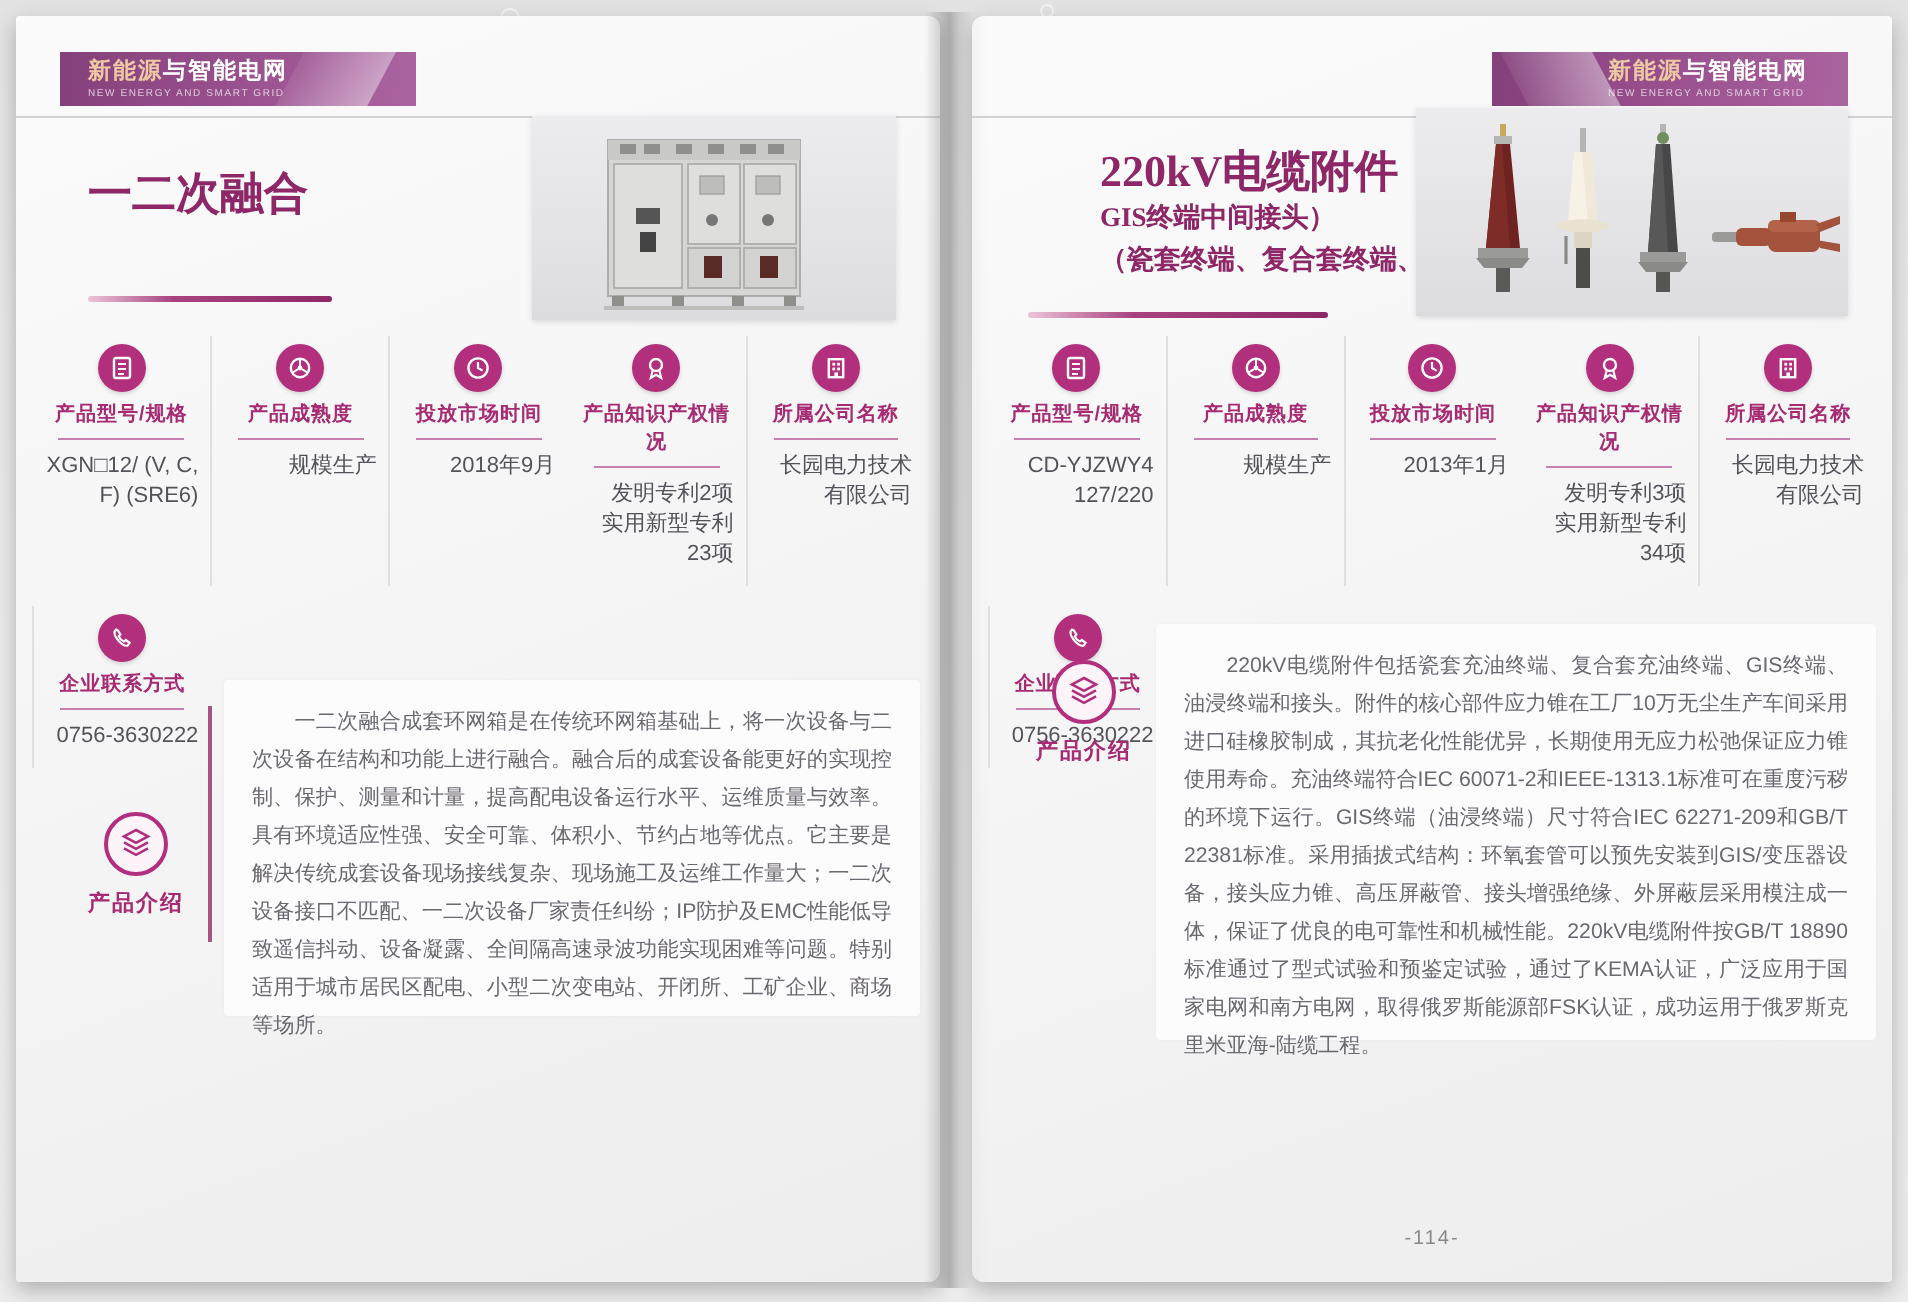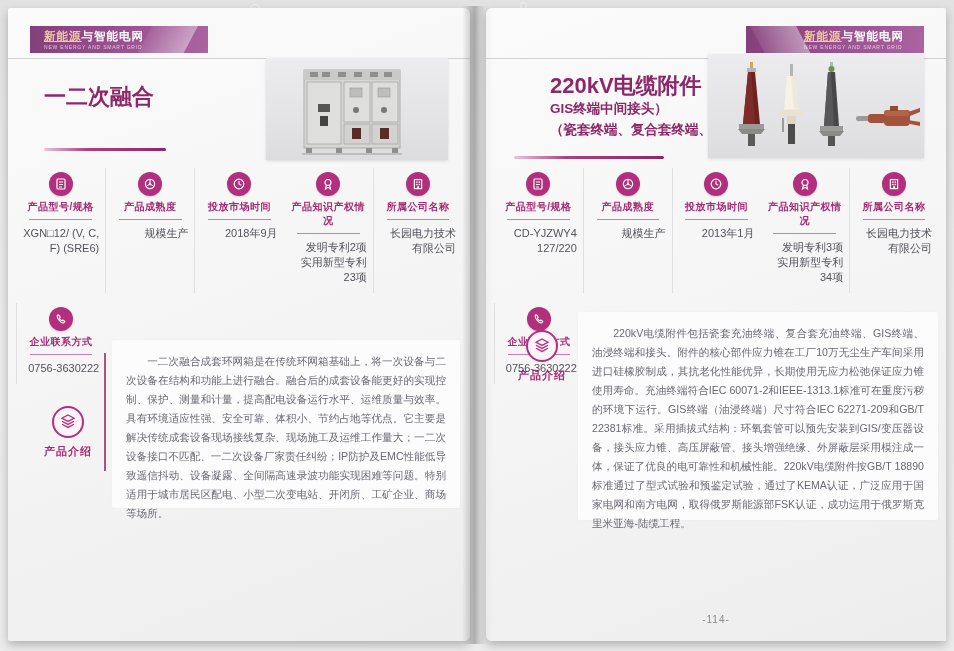--- a/index.html
+++ b/index.html
@@ -32,27 +32,27 @@
   .page.left  .banner { left:22px;  padding-left:14px; }
   .page.right .banner { right:22px; padding-left:58px; }
   .banner .streak {
     position:absolute; top:-8px; width:46px; height:46px;
     background:linear-gradient(100deg, rgba(255,255,255,.05), rgba(255,255,255,.45));
     transform:skewX(-28deg);
   }
   .page.left  .banner .streak { right:18px; }
   .page.right .banner .streak { left:12px; transform:skewX(28deg); }
   .banner-title { font-size:11.5px; font-weight:bold; letter-spacing:1px; line-height:12px; white-space:nowrap; position:relative; z-index:2; }
-  .banner-title .t1 { color:#eec9a4;text-decoration:underline; }
+  .banner-title .t1 { color:#eec9a4; }
   .banner-title .t2 { color:#ffffff; }
   .banner-sub { font-size:5px; color:rgba(255,255,255,.7); letter-spacing:.8px; line-height:6px; margin-top:2px; position:relative; z-index:2; white-space:nowrap; }
   .under-banner-line { position:absolute; top:50px; left:0; right:0; height:1px; background:#d2d2d2; }
 
   
-  .page-title { position:absolute; color:#8e2767; font-weight:bold; }
+  .page-title { position:absolute; color:#8e2767; font-weight:bold;font-family:Liberation Serif, serif; }
   .page.left .page-title  { left:36px; top:74px; font-size:22px; line-height:30px; }
   .page.right .page-title { left:28px; top:64px;margin-left:36px; }
   .page.right .page-title .main { font-size:22px; line-height:28px; display:block; }
   .page.right .page-title .sub  { font-size:13.5px; line-height:18px; display:block; margin-top:3px; }
   .title-underline { position:absolute; height:3px; background:linear-gradient(90deg,#ecc4d8 0%,#a8437f 35%,#8e2767 100%); border-radius:2px; }
   .page.left  .title-underline { left:36px; top:140px; width:122px; }
   .page.right .title-underline { left:28px; top:148px; width:150px; }
 
   
   .photo {

